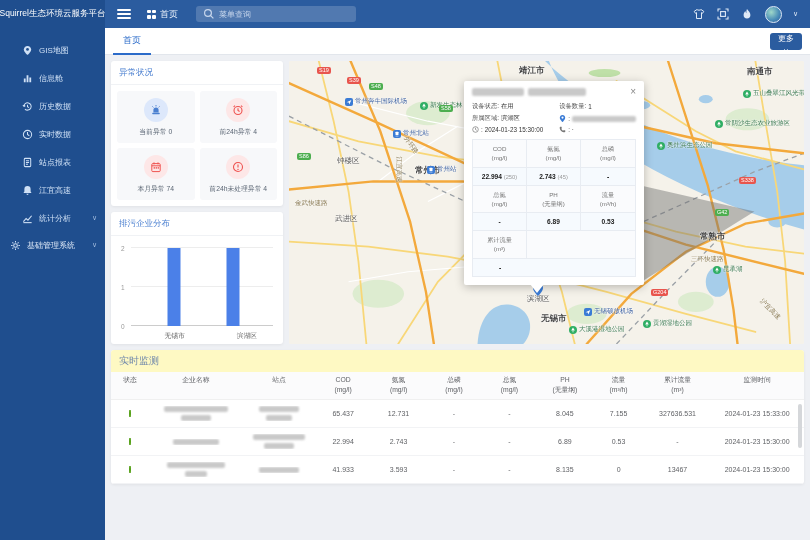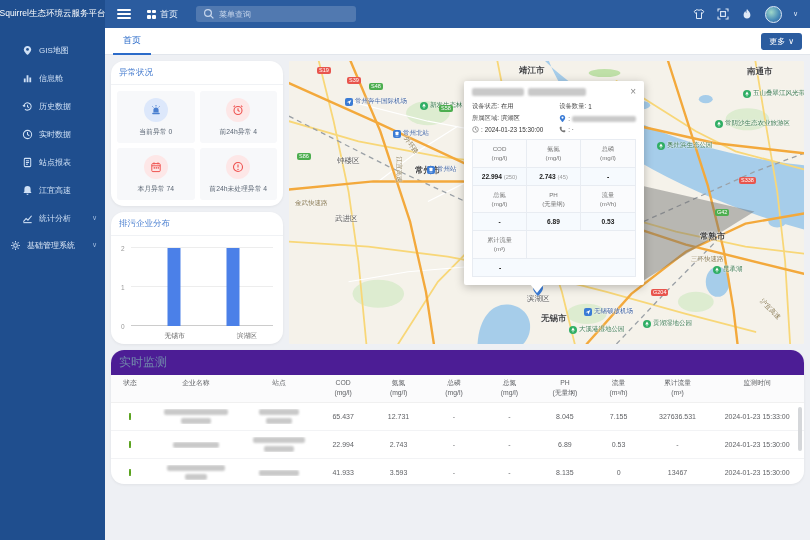--- a/index.html
+++ b/index.html
@@ -28,25 +28,25 @@
   .sgroup { display:flex; align-items:center; gap:6px; height:26px; padding:0 8px 0 10px; font-size:8px; cursor:pointer; color:#e4eefb;}
   .sitem { display:flex; align-items:center; gap:6px; height:28px; padding-left:22px; padding-right:8px; font-size:8px; cursor:pointer;}
   .sic { width:11px; height:11px; flex:none; display:flex; align-items:center;}
   .sic svg { width:11px; height:11px; }
   .schev { margin-left:auto; font-size:7px; color:#9fb9dd; }
   .tabbar { position:absolute; top:28px; left:105px; width:705px; height:27px; background:#fff;
     border-bottom:1px solid #e2e6ec; display:flex; align-items:center; padding:0 8px; z-index:10;}
   .tab { height:27px; display:flex; align-items:center; padding:0 10px; font-size:9px; color:#2b6bc9;
     border-bottom:2px solid #2b6bc9; cursor:pointer;}
   .morebtn { margin-left:auto; background:#2b5c9f; color:#fff; font-size:8px; border:0; border-radius:3px;
-    height:17px; padding:0 8px; display:flex; align-items:center; gap:3px; cursor:pointer;}
+    height:17px; padding:0 8px; display:flex; align-items:center; gap:3px; cursor:pointer;flex-direction:column;}
   .main { position:absolute; top:55px; left:105px; width:705px; height:485px; padding:6px; }
   .row1 { display:flex; gap:6px; height:283px; }
   .leftcol { width:172px; display:flex; flex-direction:column; gap:6px; flex:none;}
-  .card { background:#fff; border-radius:13px; box-shadow:0 1px 3px rgba(0,0,0,.06); overflow:hidden;}
+  .card { background:#fff; border-radius:3px; box-shadow:0 1px 3px rgba(0,0,0,.06); overflow:hidden;}
   .ctitle { font-size:8.5px; color:#4a7fd0; padding:6px 8px 5px; border-bottom:1px solid #f0f2f5;}
   .statgrid { display:grid; grid-template-columns:1fr 1fr; gap:5px; padding:6px;}
   .stat { background:#f7f8fa; border-radius:3px; text-align:center; padding:7px 2px 6px; cursor:pointer;}
   .static { width:24px; height:24px; border-radius:50%; margin:0 auto; display:flex; align-items:center; justify-content:center;}
   .static svg { width:12px; height:12px;}
   .tone-blue .static { background:#dde8fb; color:#4a7fd0;}
   .tone-red .static { background:#fde7e7; color:#ef5350;}
   .statlbl { font-size:6.8px; color:#5a6573; margin-top:5px; white-space:nowrap;}
   .chartcard { flex:1; display:flex; flex-direction:column;}
   .chartwrap { flex:1; position:relative; margin:12px 10px 4px 20px;}
@@ -82,21 +82,21 @@
   .pico { width:7px; height:7px; flex:none; color:#777;}
   .pico svg { width:7px; height:7px; display:block;}
   .ptable { display:grid; grid-template-columns:1fr 1fr 1fr; border:1px solid #e8ecf2; border-bottom:0; font-size:6.2px;}
   .pcell { border-bottom:1px solid #e8ecf2; border-right:1px solid #e8ecf2; padding:4px 2px; text-align:center; color:#777;}
   .pcell:nth-child(3n) { border-right:0;}
   .pcell.hd { background:#fafbfd; line-height:1.5;}
   .pcell.val { background:#f6fafe; color:#1a1a1a; font-weight:bold; font-size:6.6px; padding:5px 2px;}
   .pcell .lim { color:#999; font-weight:normal; font-size:5.8px;}
   .pcell.sp2 { grid-column:span 2; border-right:0;}
   .monitor { margin-top:6px; height:134px; position:relative;}
-  .mtitle { background:#4c1d95; color:#7189ab; font-size:12px; padding:4px 8px;}
+  .mtitle { background:#fef9c3; color:#7189ab; font-size:10px; padding:4px 8px;}
   .thead { display:flex; background:#fbfbfc; border-bottom:1px solid #f0f0f0; padding:3px 0 4px; }
   .th { font-size:6.8px; color:#606266; text-align:center; line-height:1.5;}
   .tbody { position:relative; }
   .trow { display:flex; align-items:center; height:28px; border-bottom:1px solid #f2f3f5; cursor:pointer;}
   .td { font-size:7px; color:#606266; text-align:center; overflow:hidden;}
   .dot { width:9px; height:12px; border-radius:50%; margin:0 auto; border:1px solid #57a11a;
     background:radial-gradient(circle at 35% 30%, #b7ef6d, #6fcb23 60%, #53a815);}
   .rlines { display:flex; flex-direction:column; gap:3px; align-items:center;}
   .sbar { position:absolute; right:2px; top:4px; width:4px; height:44px; border-radius:2px; background:#d5d7da; cursor:pointer;}
 </style>

